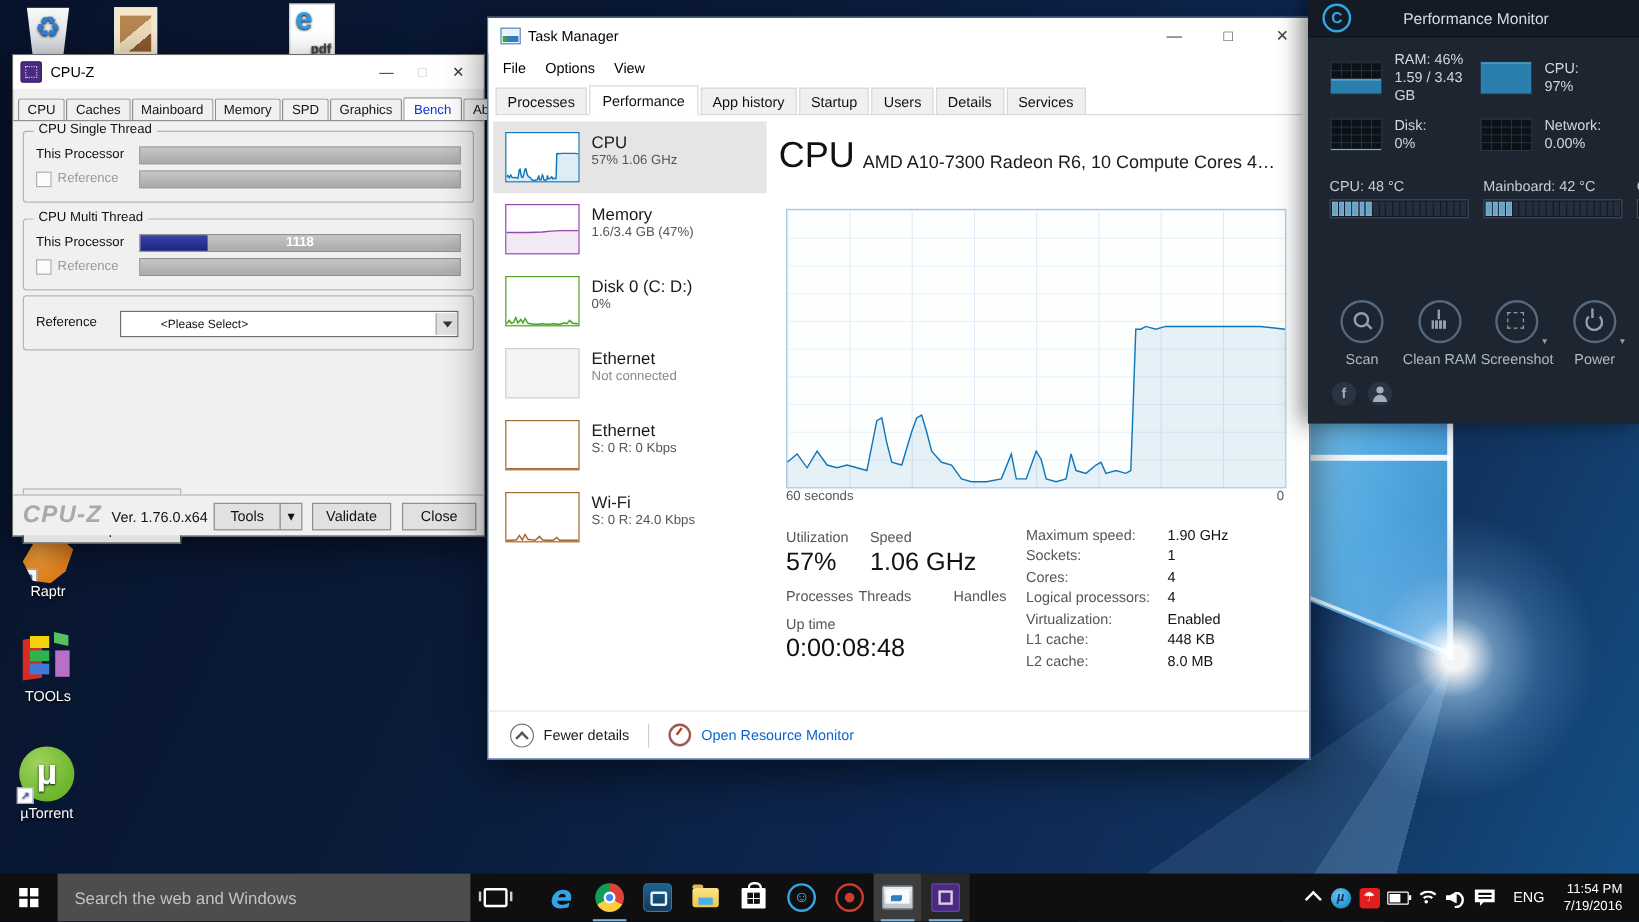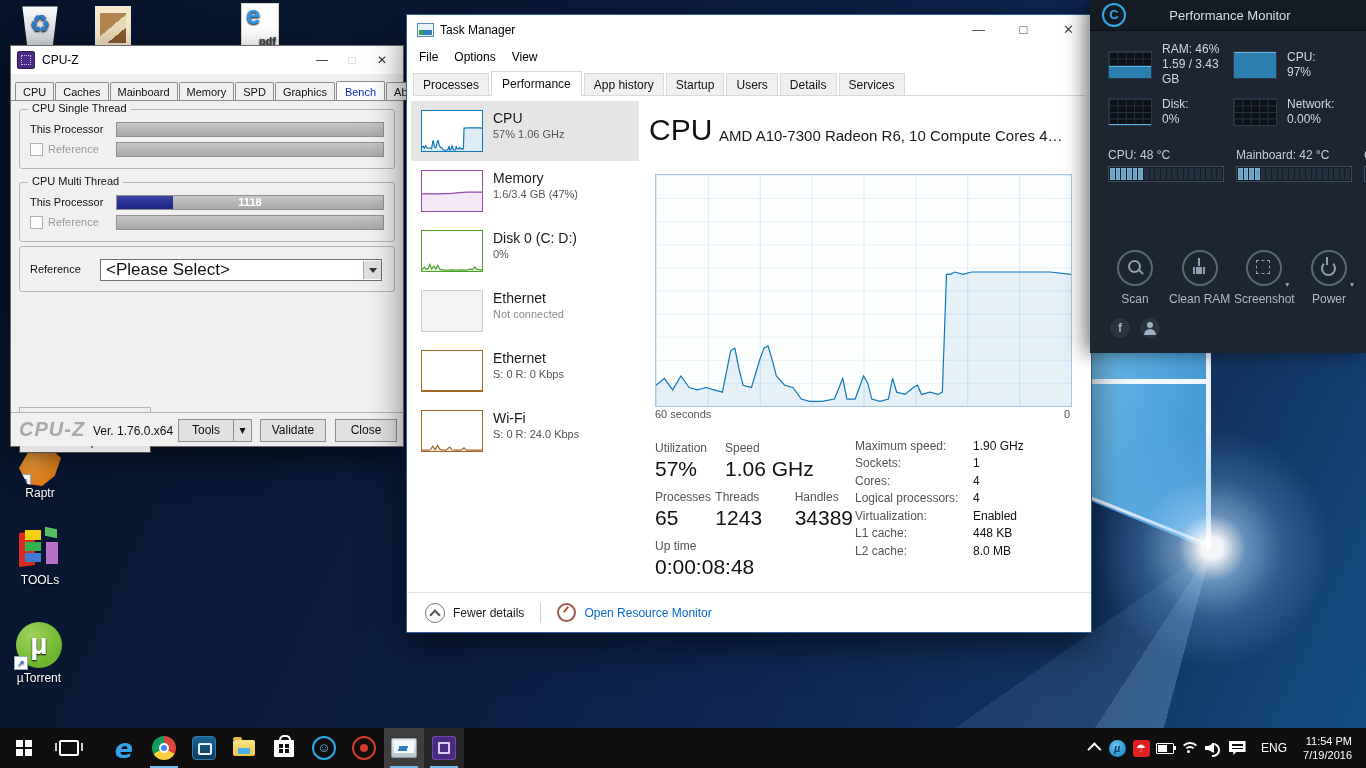--- a/index.html
+++ b/index.html
@@ -59,21 +59,21 @@
   .cz-group{position:absolute;left:8px;right:8px;border:1px solid #b5b5b5;border-radius:3px;}
   .cz-glabel{position:absolute;top:-8px;left:8px;background:#f0f0f0;padding:0 4px;font-size:11px;}
   .cz-row{position:absolute;left:10px;right:10px;height:14px;display:flex;align-items:center;}
   .cz-rowlabel{width:86px;font-size:11px;}
   .cz-rowlabel.dim{color:#9a9a9a;}
   .cz-check{width:11px;height:11px;border:1px solid #b0b0b0;background:#fbfbfb;margin-right:5px;flex:none;}
   .cz-bar{flex:1;height:13px;background:linear-gradient(#c6c6c6,#a9a9a9);border:1px solid #909090;position:relative;padding-left:20px;}
   .cz-fill{position:absolute;left:0;top:0;bottom:0;background:linear-gradient(#3a43a8,#1b2382);}
   .cz-score{position:absolute;inset:0;text-align:center;color:#fff;font-size:11px;font-weight:bold;line-height:13px;}
   .cz-select{position:absolute;left:80px;right:12px;top:12px;height:20px;background:#fff;border:1px solid #707070;display:flex;align-items:center;}
-  .cz-selvalue{flex:1;padding:0 5px;font-size:17px;}
+  .cz-selvalue{flex:1;padding:0 5px;font-size:10px;margin-left:28px;}
   .cz-selbtn{width:17px;height:18px;background:#e1e1e1;border-left:1px solid #a9a9a9;position:relative;}
   .cz-selbtn::after{content:"";position:absolute;left:5px;top:7px;border:4px solid transparent;border-top:5px solid #333;}
   .cz-button{position:absolute;height:21px;background:#e1e1e1;border:1px solid #8f8f8f;text-align:center;line-height:20px;font-size:12px;}
   .cz-button.dis{color:#8f8f8f;border-color:#b5b5b5;background:#eee;}
   .cz-button.strong{border-color:#4f4f4f;}
   .cz-vernote{position:absolute;right:10px;top:351px;font-size:12px;color:#111;}
   .cz-bottom{position:absolute;left:0;right:0;bottom:0;height:33px;border-top:1px solid #b5b5b5;background:#f0f0f0;}
   .cz-logo{position:absolute;left:8px;top:5px;font-size:20px;font-weight:bold;font-style:italic;color:#a9a9a9;letter-spacing:1px;}
   .cz-ver{position:absolute;left:82px;top:11px;font-size:12px;color:#111;}
 
@@ -456,25 +456,20 @@
         </div>
         <div class="valrow">
           <div class="c1 val">57%</div>
           <div class="c2 val">1.06 GHz</div>
         </div>
         <div class="lblrow">
           <div class="c1">Processes</div>
           <div class="c2">Threads</div>
           <div class="c3">Handles</div>
         </div>
-        <div class="valrow">
-          <div class="c1 val">65</div>
-          <div class="c2 val">1243</div>
-          <div class="c3 val">34389</div>
-        </div>
         <div class="lblrow">
           <div class="c1">Up time</div>
         </div>
         <div class="valrow">
           <div class="c1 val">0:00:08:48</div>
         </div>
       </div>
     <div class="tm-detail" id="tmDetail">
         <div class="drow">
           <div class="dlabel">Maximum speed:</div>
@@ -697,20 +692,23 @@
 
 <div id="taskbar">
   <div class="tb-start">
     <div class="tb-winlogo">
         <i></i>
         <i></i>
         <i></i>
         <i></i>
       </div>
   </div>
+  <div class="tb-search">
+    <input placeholder="Search the web and Windows" style="">
+  </div>
   <div class="tb-taskview">
     <div class="tb-tvicon"></div>
   </div>
   <div class="tb-apps" id="tbApps">
       <div class="tb-app">
         <i class="app-edge"></i>
       </div>
       <div class="tb-app running">
         <i class="app-chrome"></i>
       </div>

